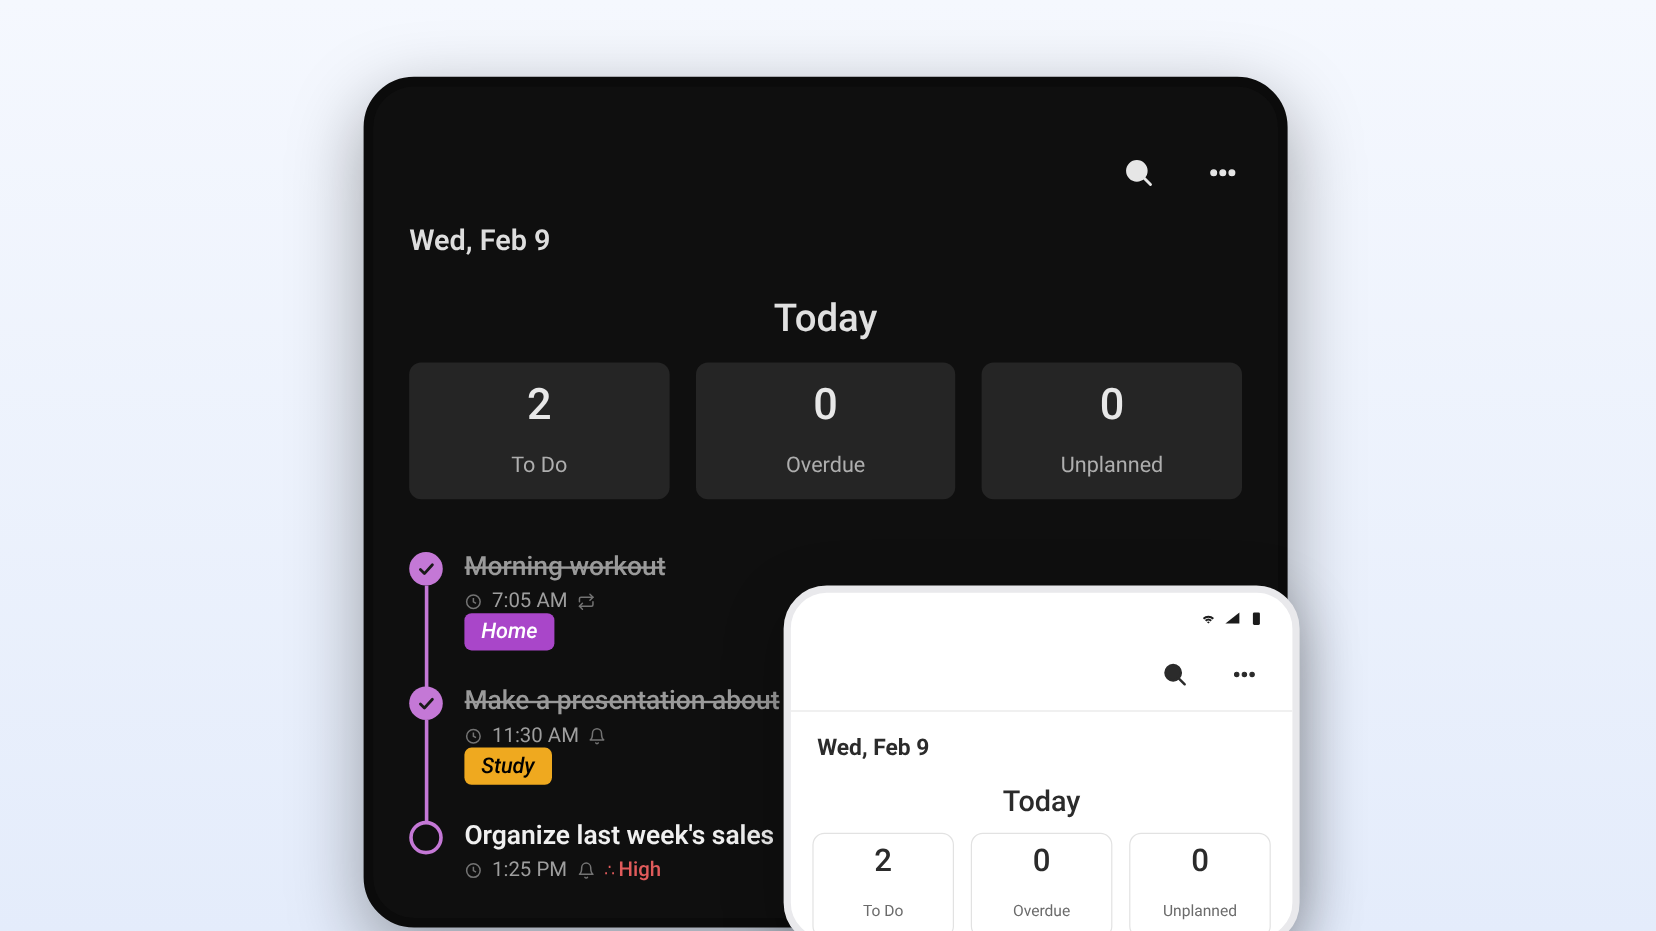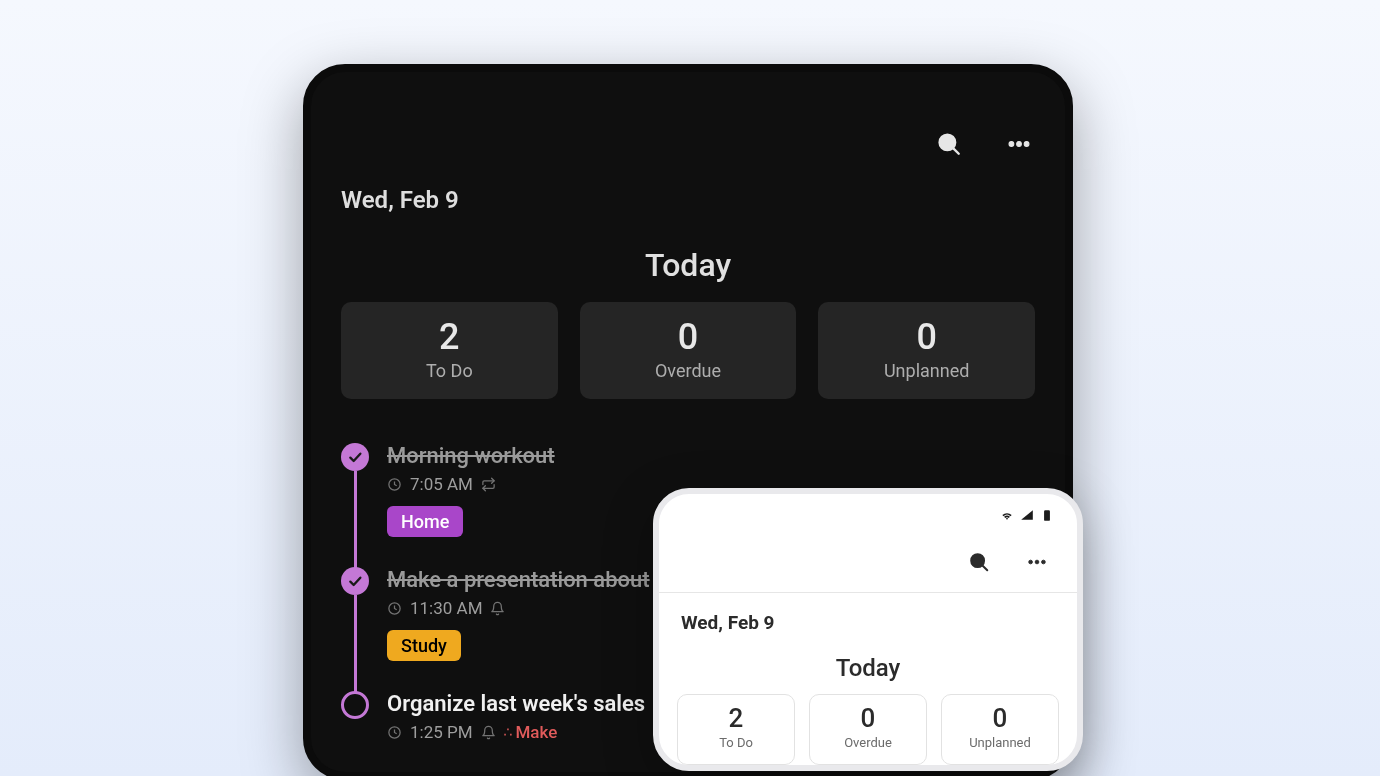--- a/index.html
+++ b/index.html
@@ -41,21 +41,21 @@
       padding: 26px 0 18px 0;
     }
     .stat-row {
       display: flex; gap: 22px; padding: 0 30px;
     }
     .stat-card {
       flex: 1; background: #252525; border-radius: 10px;
       text-align: center; padding: 14px 0 18px 0; cursor: pointer;
     }
     .stat-card .num { font-size: 36px; font-weight: 500; color: #e8e8e8; }
-    .stat-card .lbl { font-size: 18px; color: #aeaeae; margin-top: 2px; text-align: center; }
+    .stat-card .lbl { font-size: 18px; color: #aeaeae; margin-top: 19px; text-align: center; }
 
     .task-list { padding: 44px 30px 0 30px; }
     .task {
       display: flex; align-items: flex-start; gap: 18px; position: relative;
       padding-bottom: 30px;
     }
     .task .connector {
       position: absolute; left: 13px; top: 28px; bottom: -2px;
       width: 2.5px; background: #c478d6;
     }
@@ -71,22 +71,22 @@
     .task .body { flex: 1; }
     .task .title {
       font-size: 22px; color: #b9b9b9; font-weight: 500;
       white-space: nowrap; overflow: hidden;
     }
     .task .title.done { text-decoration: line-through; color: #9a9a9a; }
     .task .title.active { color: #f0f0f0; font-weight: 600; }
     .task .meta { display: flex; align-items: center; gap: 8px; margin-top: 6px; font-size: 17px; color: #9e9e9e; }
     .task .meta svg { width: 15px; height: 15px; opacity: 0.7; }
     .task .tag {
-      display: inline-block; margin-top: 12px; padding: 5px 14px;
-      border-radius: 6px; font-size: 18px; font-weight: 500; color: #fff;
+      display: inline-block; margin-top: 0; padding: 5px 14px;
+      border-radius: 6px; font-size: 18px; font-weight: 500; color: #fff; font-style: italic;
     }
     .tag.home { background: #a946c9; }
     .tag.study { background: #efa91f; color: #000000; }
     .priority-high { color: #e05b5b; font-weight: 500; display: inline-flex; align-items: center; gap: 4px; }
     .priority-high .dots { color: #e05b5b; font-size: 14px; letter-spacing: -1px; }
 
     
     .phone-light {
       position: absolute;
       left: 653px;
@@ -227,21 +227,21 @@
               <circle cx="12" cy="12" r="9"></circle>
               <polyline points="12 7 12 12 15.5 14"></polyline>
             </svg>
           <span>1:25 PM</span>
           <svg viewBox="0 0 24 24" fill="none" stroke="#9e9e9e" stroke-width="2" stroke-linecap="round" stroke-linejoin="round">
               <path d="M6 8a6 6 0 0 1 12 0c0 7 3 9 3 9H3s3-2 3-9"></path>
               <path d="M10.3 21a2 2 0 0 0 3.4 0"></path>
             </svg>
           <span class="priority-high">
             <span class="dots">∴</span>
-            <span>Make</span>
+            <span>High</span>
           </span>
         </div>
       </div>
     </div>
 
   </div>
 </div>
 
 <div class="phone-light">
   <div class="status-bar">

